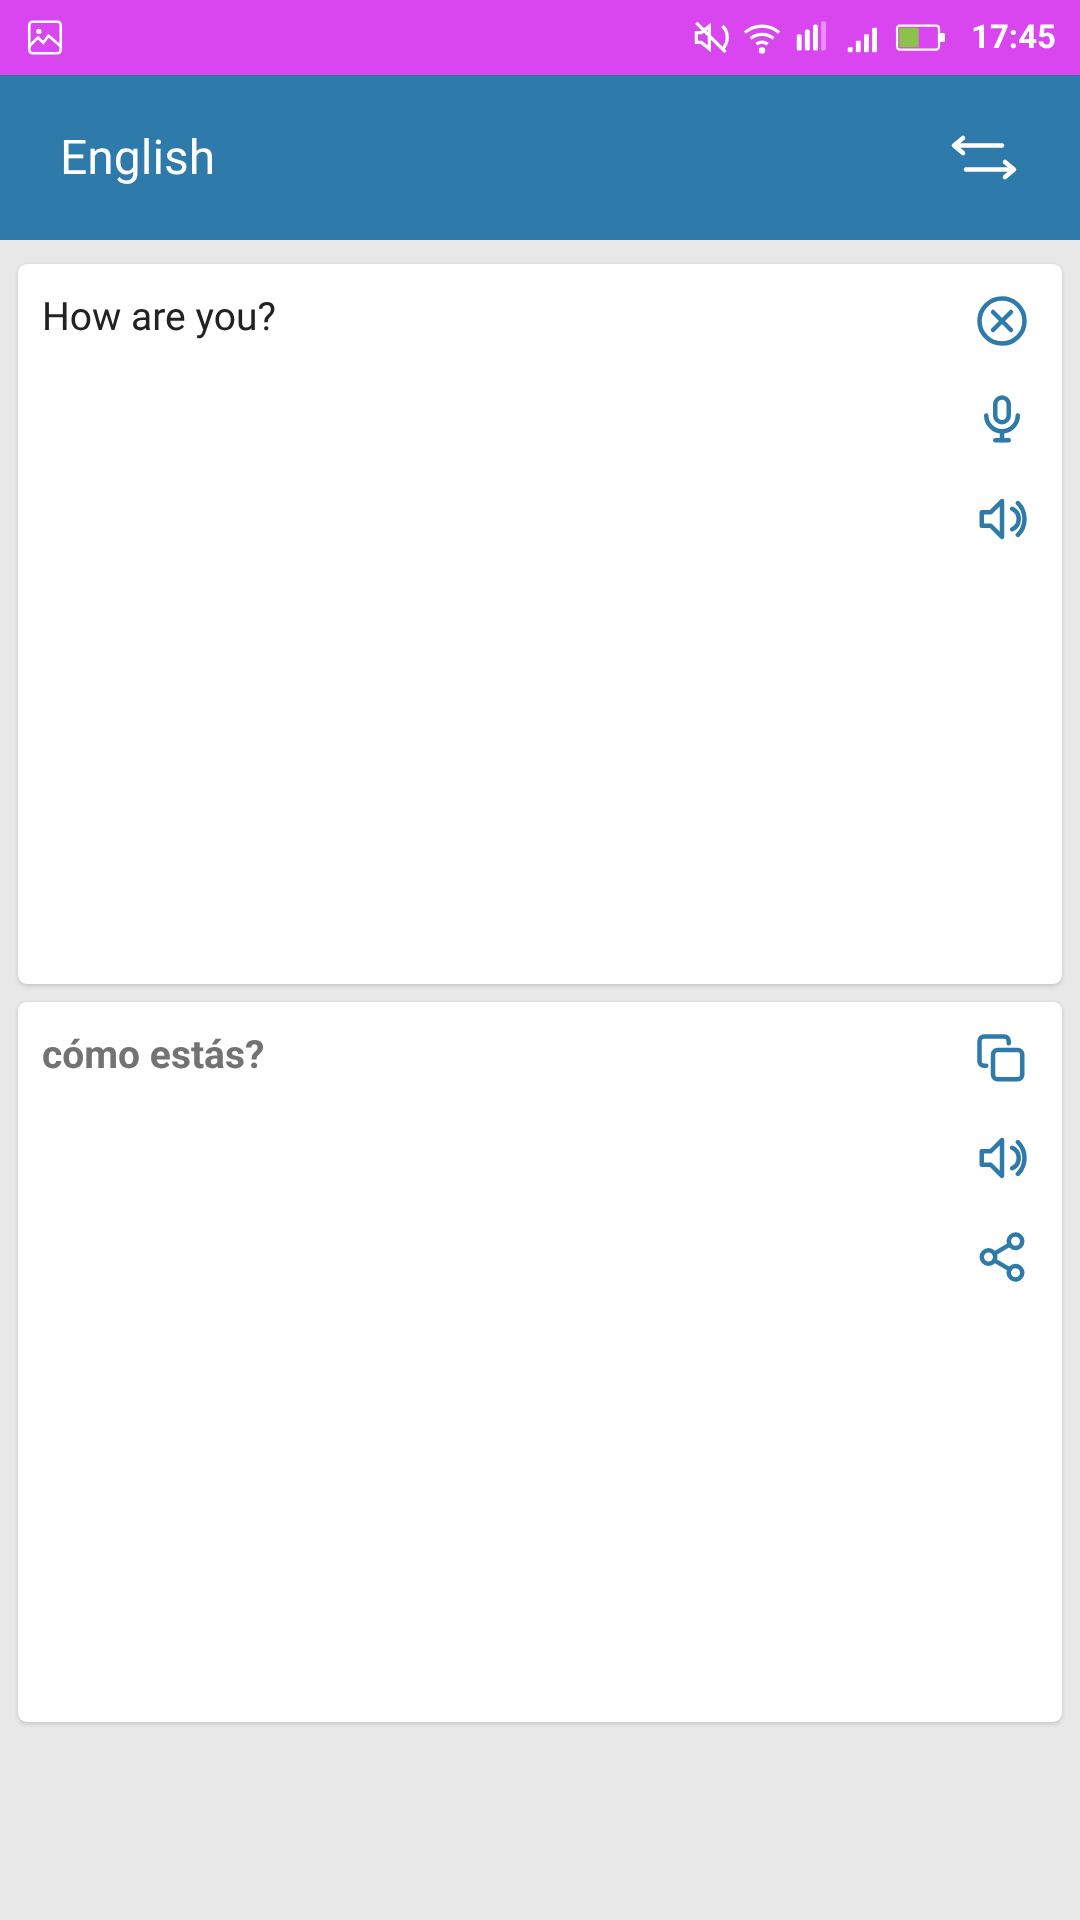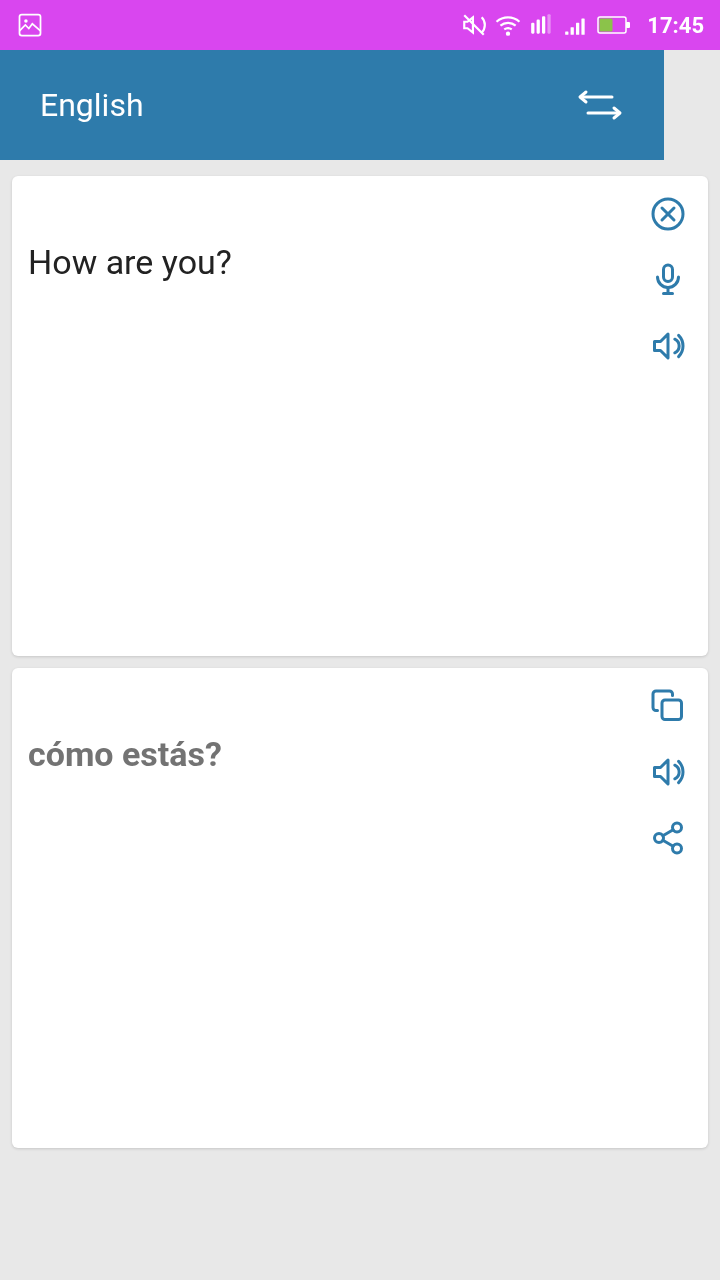--- a/index.html
+++ b/index.html
@@ -32,21 +32,21 @@
 
     .status-time {
       color: white;
       font-size: 22px;
       font-weight: bold;
       margin-left: 8px;
     }
 
     
     .app-bar {
-      width: 664px;
+      width: 720px;
       height: 110px;
       background: #2e7bab;
       display: flex;
       align-items: center;
       justify-content: space-between;
       padding: 0 40px;
     }
 
     .lang-label {
       color: white;
@@ -81,26 +81,25 @@
       background: white;
       border-radius: 6px;
       padding: 20px 16px;
       min-height: 480px;
       position: relative;
       box-shadow: 0 1px 3px rgba(0,0,0,0.15);
       display: flex;
     }
 
     .card-text {
-      font-size: 34px;
+      font-size: 26px;
       color: #222;
       flex: 1;
       padding-right: 60px;
       line-height: 1.3;
-      margin-top: 44px;
     }
 
     .card-actions {
       position: absolute;
       right: 16px;
       top: 14px;
       display: flex;
       flex-direction: column;
       align-items: center;
       gap: 18px;

